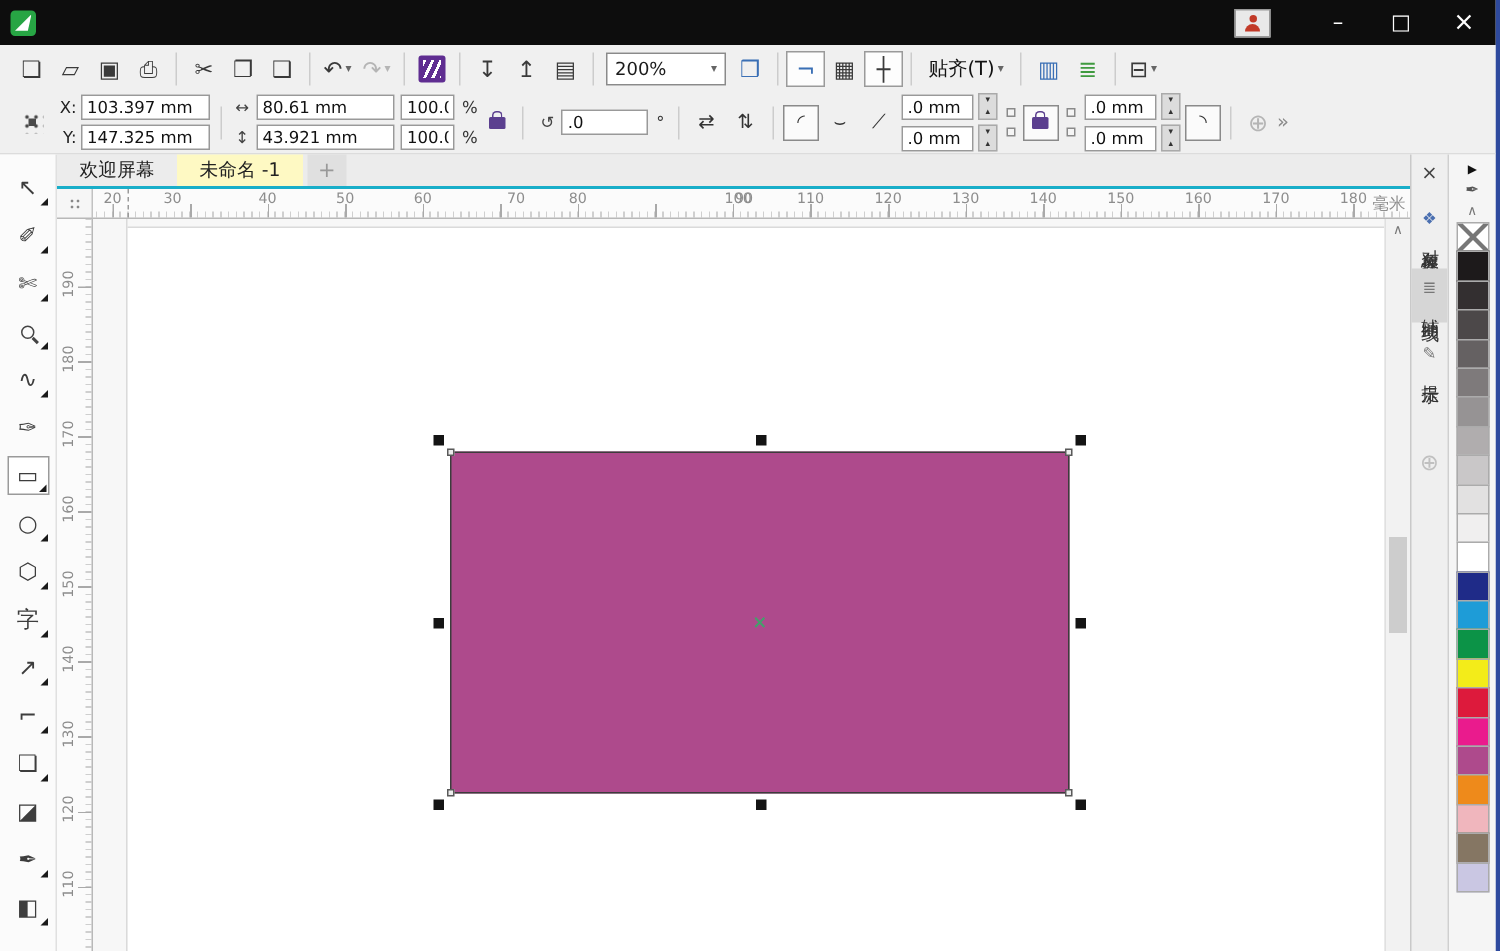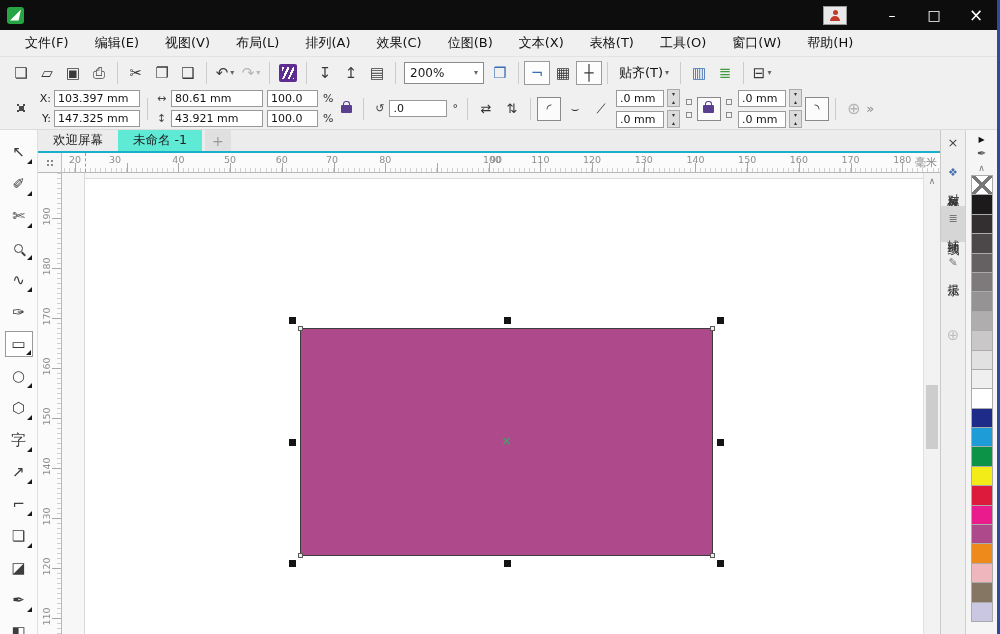--- a/index.html
+++ b/index.html
@@ -39,21 +39,21 @@
   .snap{display:flex;align-items:center;font-size:13px;padding:0 6px;color:#111}
   
   .propbar{height:42px;display:flex;align-items:center;padding-left:6px;flex:none;background:#f0f0f0;border-bottom:1px solid #dcdcdc;font-size:11px}
   .dots-grid{width:15px;height:15px;margin:0 8px;background-image:radial-gradient(circle,#4a4a4a 1.2px,transparent 1.4px);background-size:6px 6px;background-position:1px 1px;position:relative}
   .dots-grid::after{content:"";position:absolute;left:5px;top:5px;width:5px;height:5px;background:#4a4a4a}
   .fcol{display:flex;flex-direction:column;gap:3px;margin:0 2px}
   .frow{display:flex;align-items:center;gap:3px}
   .flabel{width:12px;text-align:right;color:#222;font-size:11px}
   .ficon{width:13px;text-align:center;color:#444;font-size:11px}
   input.field{height:17px;border:1px solid #999;background:#fff;font:11px "DejaVu Sans","Liberation Sans",sans-serif;padding:0 3px;color:#111}
-  .w86{width:86px}.w92{width:92px}.w42{width:51px}.w58{width:58px}.w48{width:48px}
+  .w86{width:86px}.w92{width:92px}.w42{width:36px}.w58{width:58px}.w48{width:48px}
   .pct{color:#333;margin-left:2px}
   .lockicon{width:11px;height:8px;background:#5b3f8f;border-radius:1px;position:relative;margin:0 6px}
   .lockicon::before{content:"";position:absolute;top:-4px;left:2px;width:5px;height:4px;border:1.5px solid #5b3f8f;border-bottom:none;border-radius:3px 3px 0 0}
   .rotwrap{display:flex;align-items:center;gap:3px;margin:0 4px}
   .cbtn{width:24px;height:24px;display:flex;align-items:center;justify-content:center;font-size:13px;color:#333;margin:0 1px}
   .cbtn.pressed{border:1px solid #8a8a8a;background:#fbfbfb}
   .spin{display:flex;flex-direction:column;width:13px;border:1px solid #aaa;background:#dcdcdc}
   .spin span{height:8px;display:flex;align-items:center;justify-content:center;font-size:6px;color:#333;line-height:1}
   .linksq{width:6px;height:6px;border:1px solid #8a8a8a;background:#f4f4f4;margin:2px}
   .gray-plus{color:#b5b5b5;font-size:16px;margin:0 6px}
@@ -65,21 +65,21 @@
   .tool{width:28px;height:26px;margin-bottom:6px;display:flex;align-items:center;justify-content:center;position:relative;color:#3d3d3d;font-size:15px;flex:none}
   .tool.selected{border:1px solid #9a9a9a;background:#fff}
   .tool.flyout::after{content:"";position:absolute;right:1px;bottom:1px;border-left:5px solid transparent;border-bottom:5px solid #1a1a1a}
   .tglyph{pointer-events:none}
   .mag{width:9px;height:9px;border:1.5px solid #444;border-radius:50%;position:relative;display:inline-block}
   .mag::after{content:"";width:5px;height:2px;background:#444;position:absolute;right:-4px;bottom:-3px;transform:rotate(45deg)}
   
   .centercol{flex:1;display:flex;flex-direction:column;min-width:0}
   .tabbar{height:23px;background:#ececec;border-bottom:2px solid #19aec9;display:flex;align-items:stretch;flex:none}
   .tab{display:flex;align-items:center;padding:0 15px;font-size:12.5px;color:#222}
-  .tab.active{background:#5eead4}
+  .tab.active{background:#fef9c3}
   .newtab{width:26px;display:flex;align-items:center;justify-content:center;background:#e0e0e0;color:#999;font-size:14px;margin-left:3px}
   .rulerrow{height:20px;display:flex;flex:none}
   .rulercorner{width:24px;background:#f6f6f6;border-right:1px solid #c2c2c2;border-bottom:1px solid #b8b8b8;display:flex;align-items:center;justify-content:center}
   .corner-glyph{width:8px;height:8px;background-image:radial-gradient(circle,#888 .9px,transparent 1.1px);background-size:4px 4px}
   .hruler{flex:1;position:relative;border-bottom:1px solid #b8b8b8;
     background:
       repeating-linear-gradient(90deg,#a9a9a9 0 1px,transparent 1px 51.7px) 12.5px bottom/100% 9px no-repeat,
       repeating-linear-gradient(90deg,#cfcfcf 0 1px,transparent 1px 5.17px) 2.3px bottom/100% 4px no-repeat,
       #fbfbfb}
   .hlabel{position:absolute;bottom:7px;font-size:9.5px;color:#8d8d8d;width:18px;text-align:center}
@@ -136,34 +136,20 @@
     <div class="logo"></div>
     <div class="tb-spacer"></div>
     <div class="user-btn">
       <span class="person"></span>
     </div>
     <div class="winbtn">–</div>
     <div class="winbtn">□</div>
     <div class="winbtn close">×</div>
   </div>
 
-  <div class="menubar">
-      <span class="menu-item">文件(F)</span>
-      <span class="menu-item">编辑(E)</span>
-      <span class="menu-item">视图(V)</span>
-      <span class="menu-item">布局(L)</span>
-      <span class="menu-item">排列(A)</span>
-      <span class="menu-item">效果(C)</span>
-      <span class="menu-item">位图(B)</span>
-      <span class="menu-item">文本(X)</span>
-      <span class="menu-item">表格(T)</span>
-      <span class="menu-item">工具(O)</span>
-      <span class="menu-item">窗口(W)</span>
-      <span class="menu-item">帮助(H)</span>
-    </div>
 
   <div class="toolbar">
     <div class="tbtn">
         <span>❏</span>
       </div>
     <div class="tbtn">
         <span>▱</span>
       </div>
     <div class="tbtn">
         <span>▣</span>
@@ -415,21 +401,21 @@
           <span class="corner-glyph"></span>
         </div>
         <div class="hruler">
           <span class="pagedash"></span>
           <span class="runit">毫米</span>
         <span class="hlabel" style="left: 4px;">20</span>
             <span class="hlabel" style="left: 44px;">30</span>
             <span class="hlabel" style="left: 107.4px;">40</span>
             <span class="hlabel" style="left: 159.1px;">50</span>
             <span class="hlabel" style="left: 210.8px;">60</span>
-            <span class="hlabel" style="left: 261px; margin-top: 40px;">70</span>
+            <span class="hlabel" style="left: 273px; margin-top: 40px;">70</span>
             <span class="hlabel" style="left: 314.2px;">80</span>
             <span class="hlabel" style="left: 382px; margin-left: 43px;">90</span>
             <span class="hlabel" style="left: 421px;">100</span>
             <span class="hlabel" style="left: 469.3px;">110</span>
             <span class="hlabel" style="left: 521px;">120</span>
             <span class="hlabel" style="left: 572.7px;">130</span>
             <span class="hlabel" style="left: 624.4px;">140</span>
             <span class="hlabel" style="left: 676.1px;">150</span>
             <span class="hlabel" style="left: 727.8px;">160</span>
             <span class="hlabel" style="left: 779.5px;">170</span>

